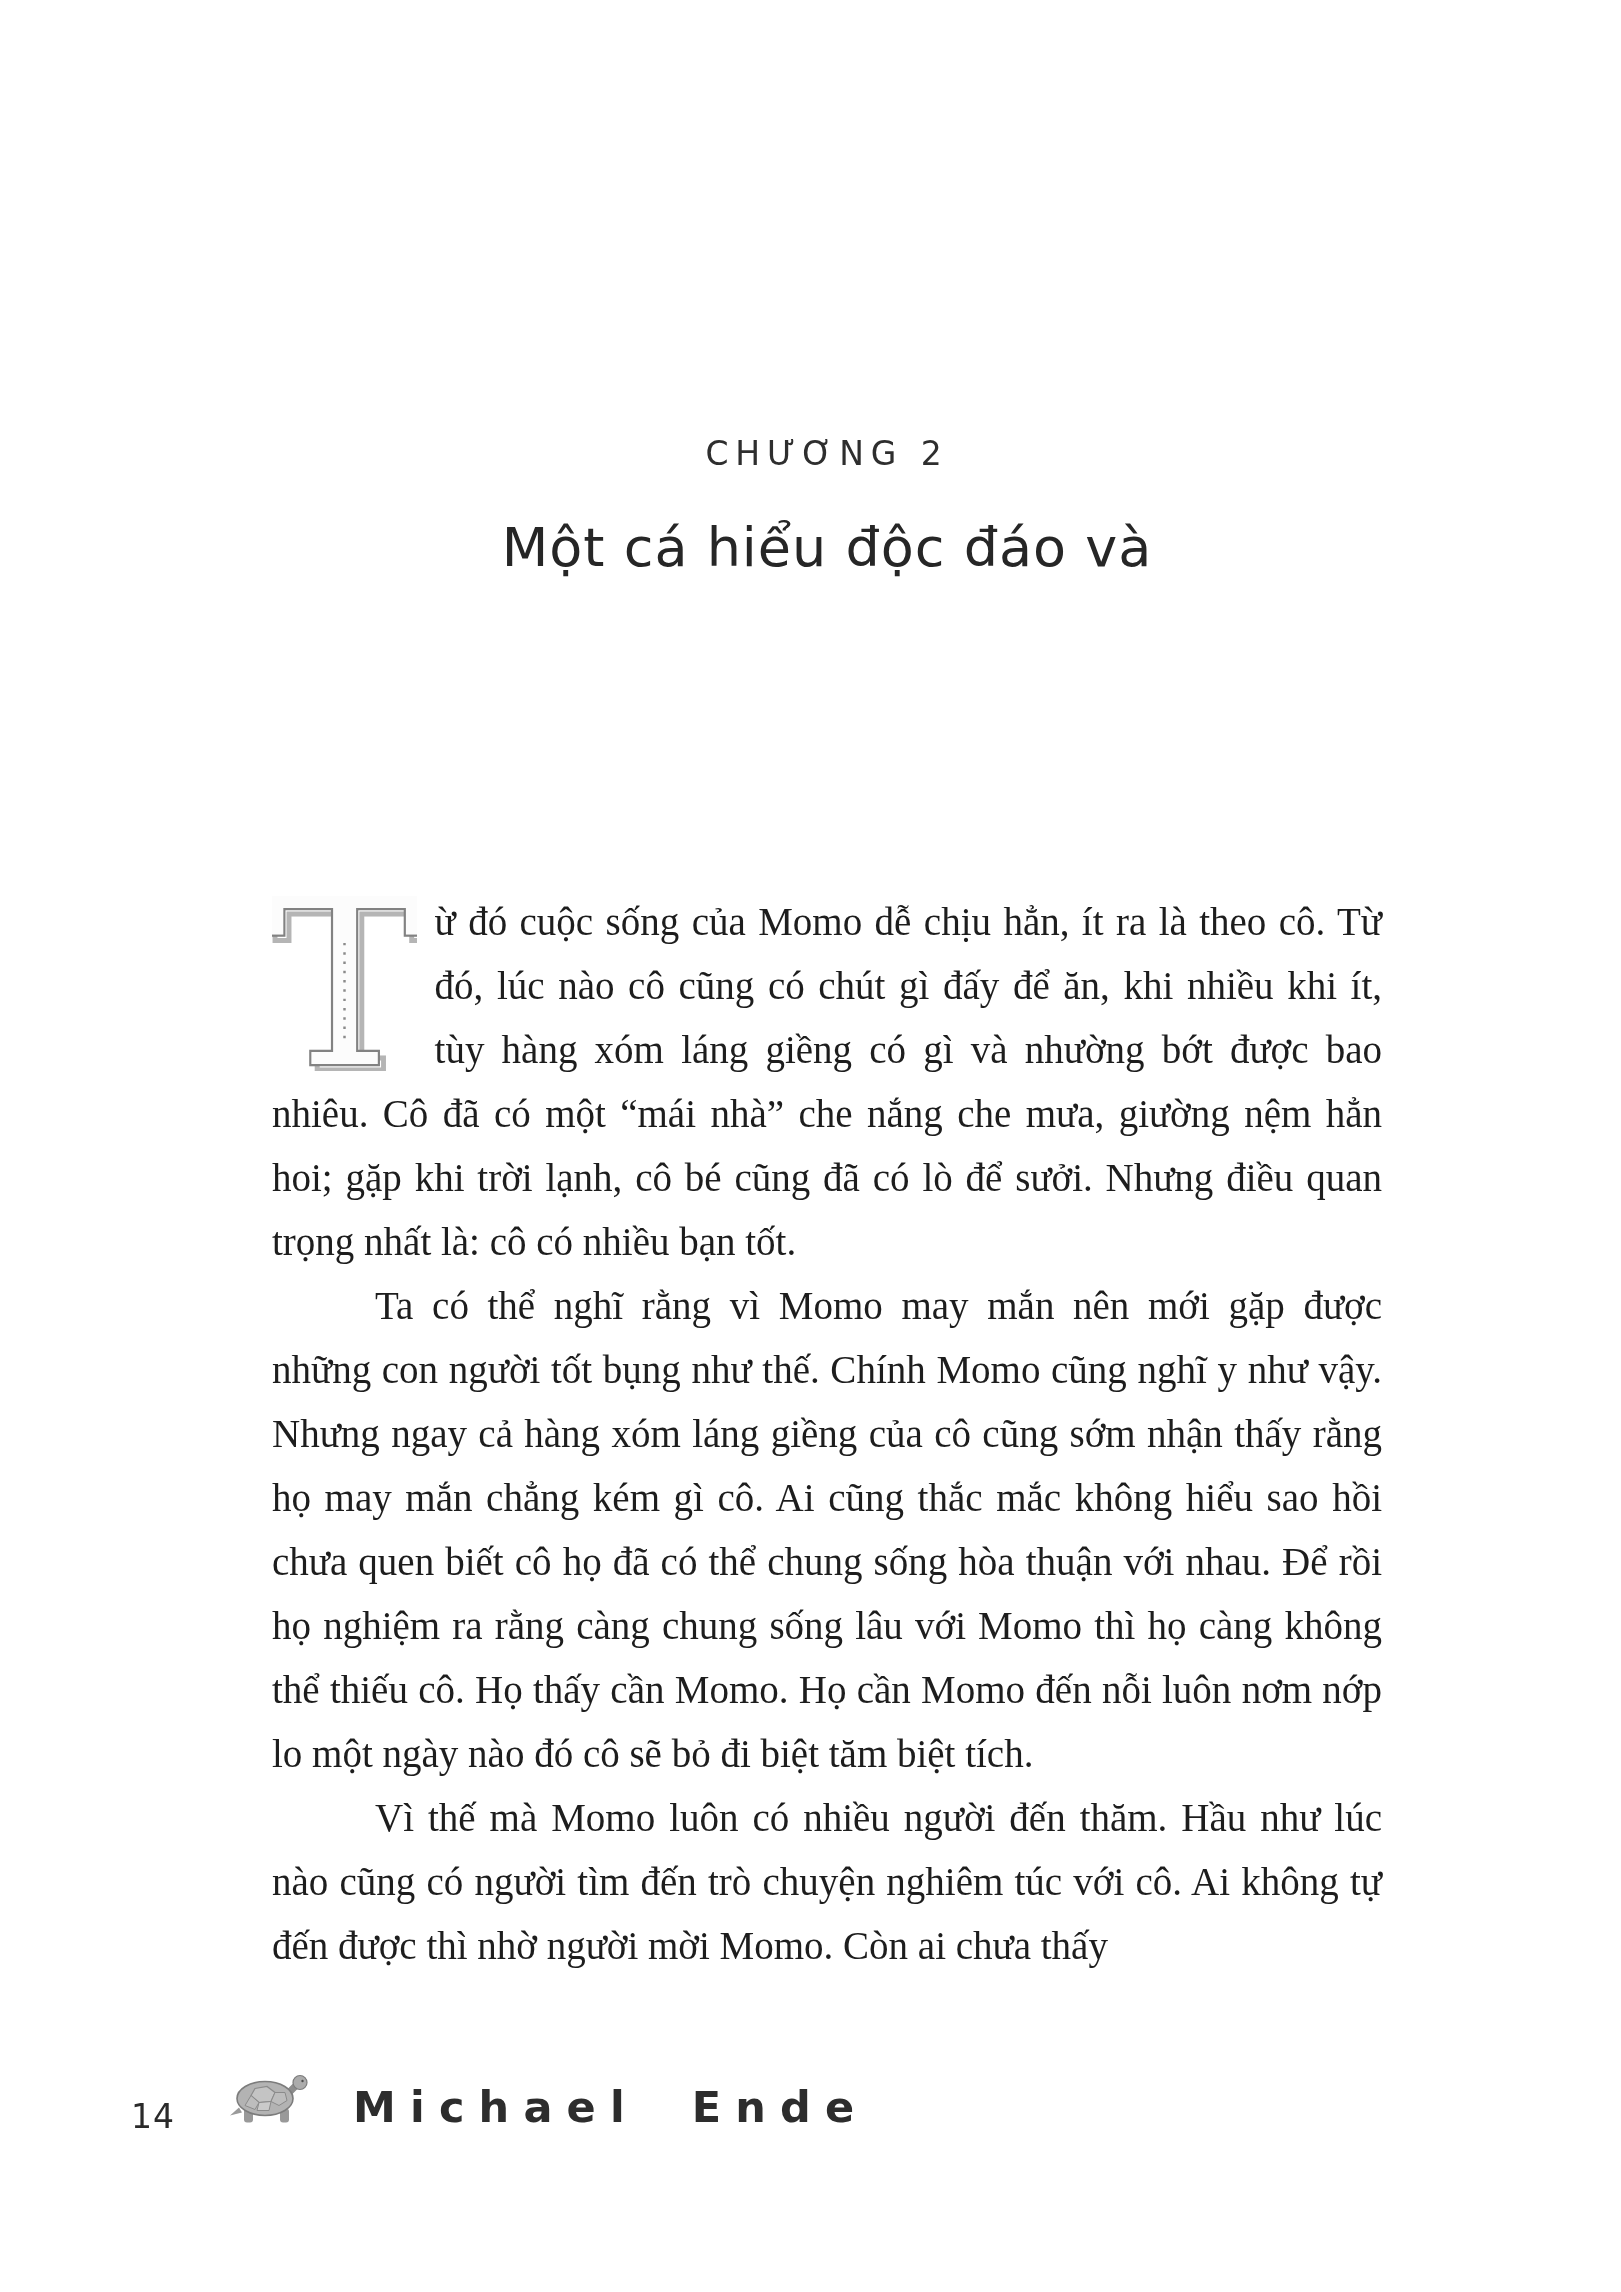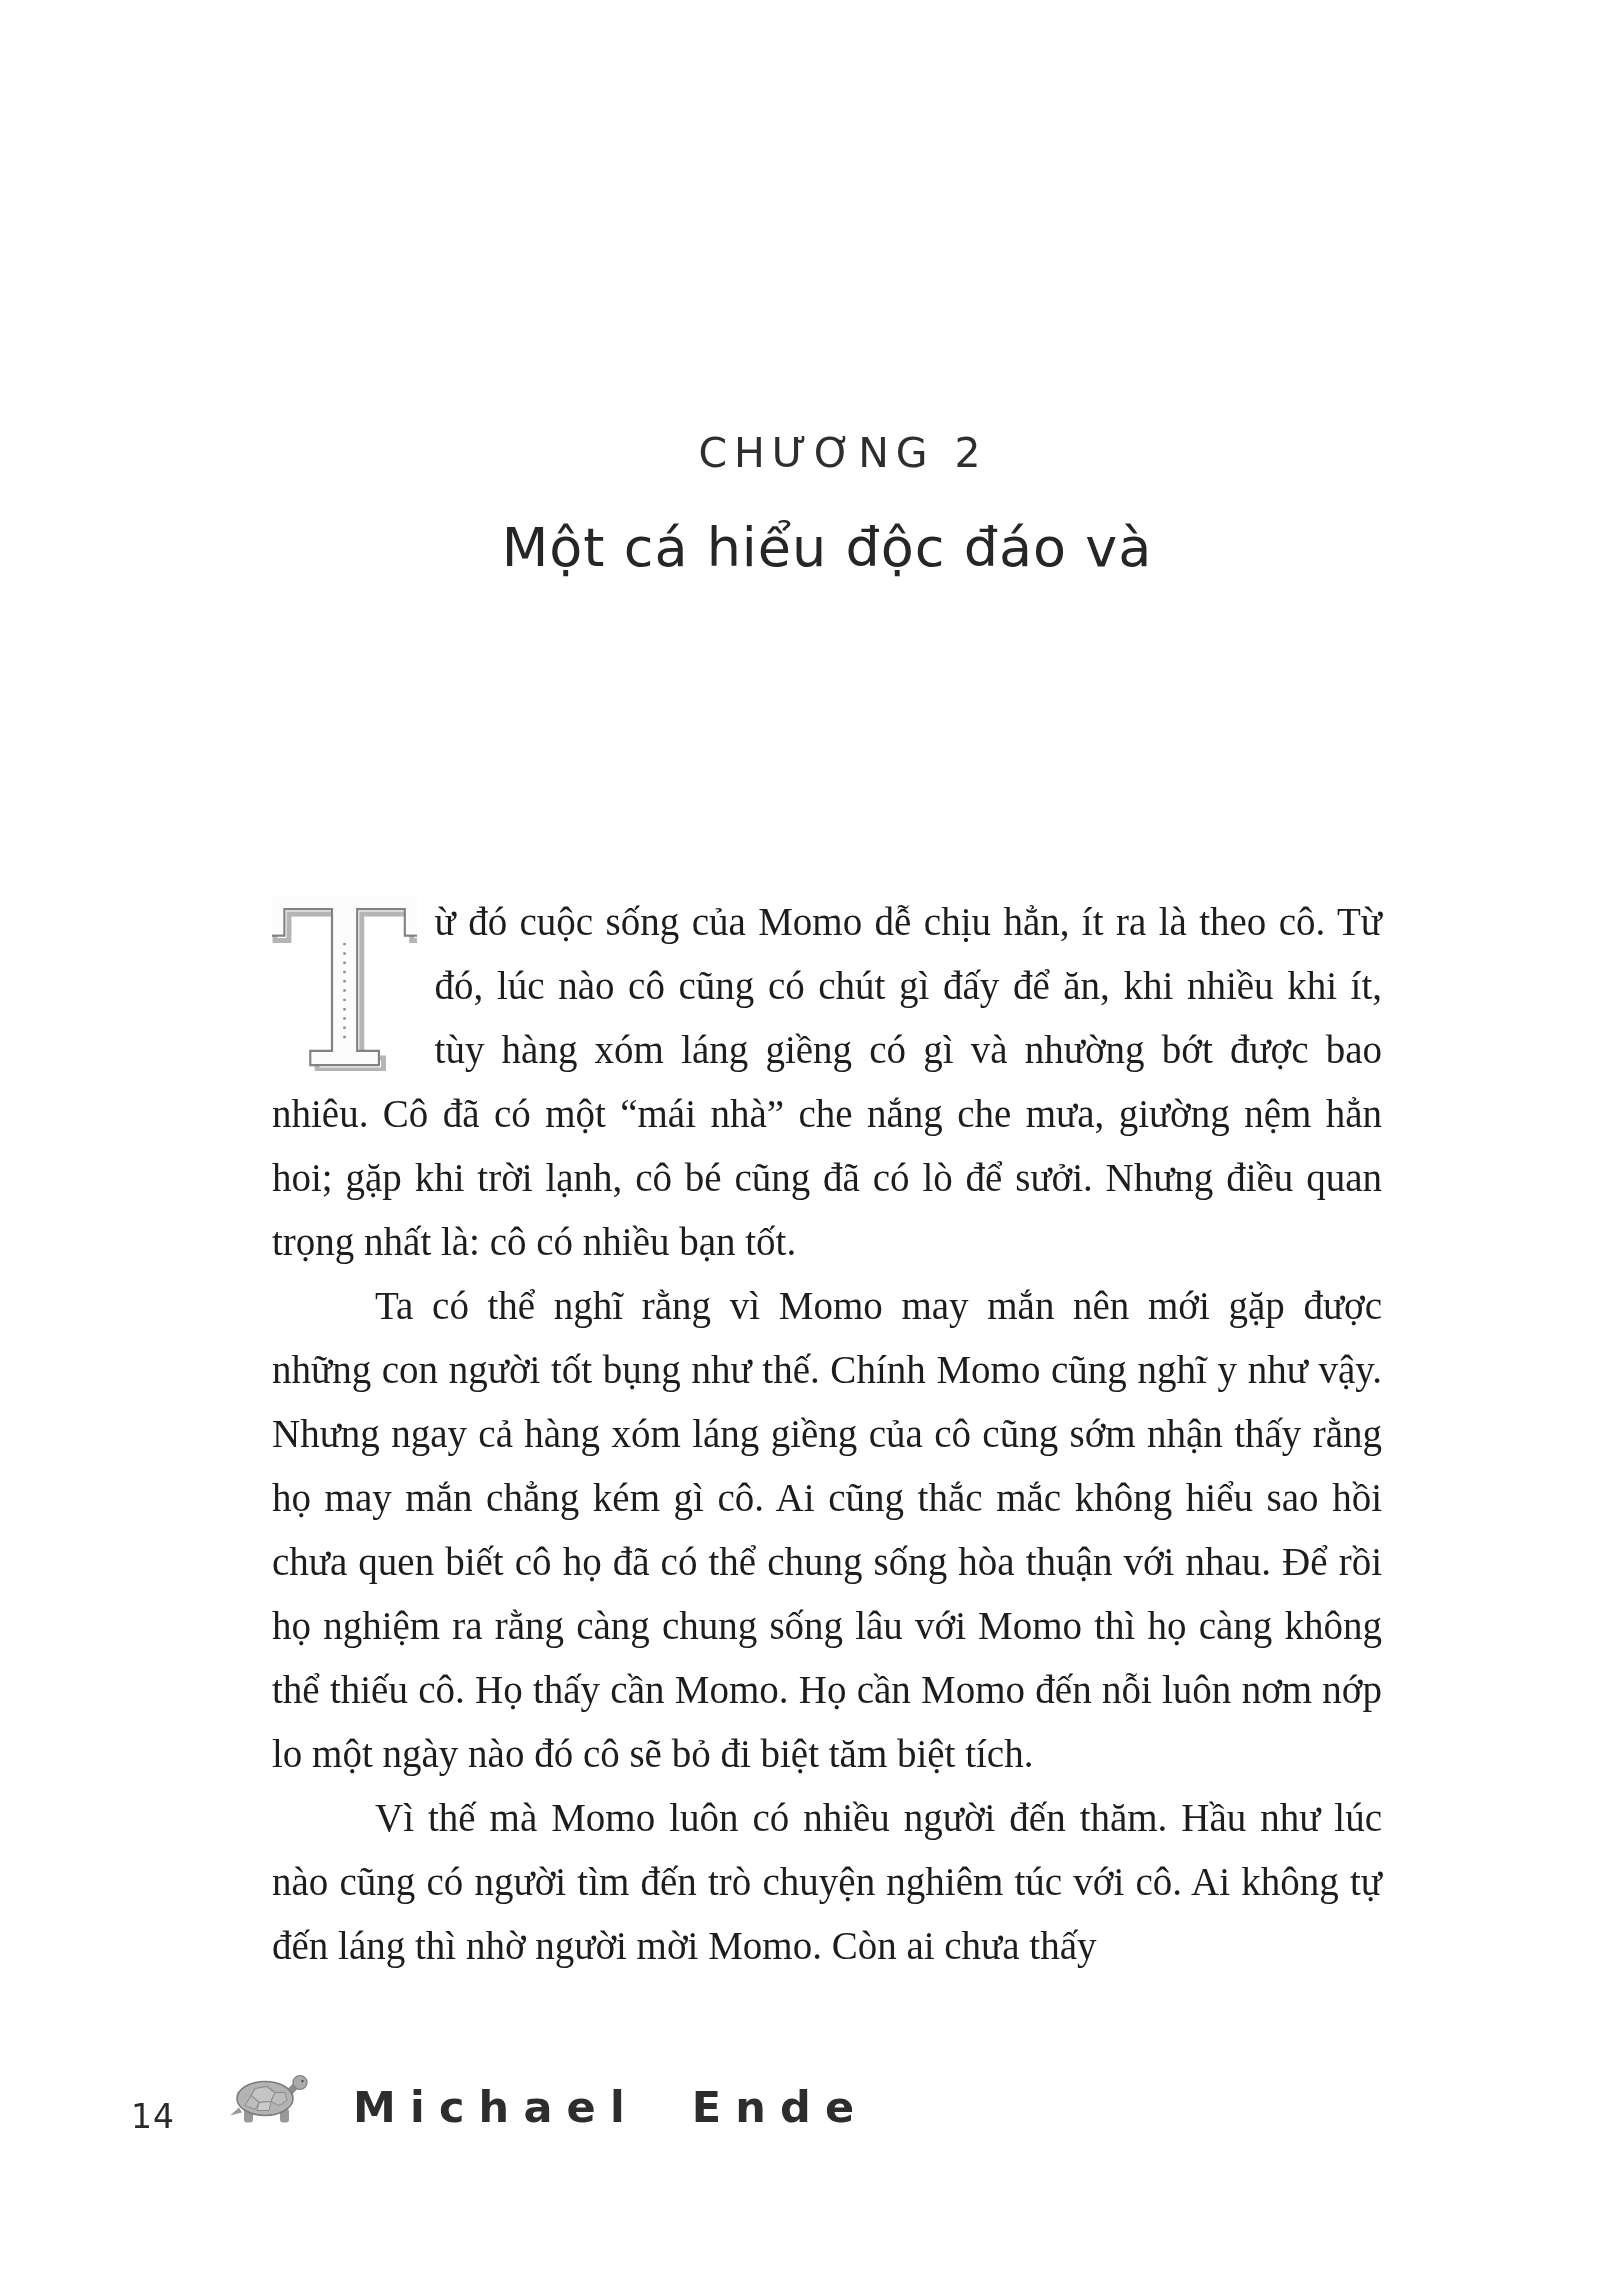--- a/index.html
+++ b/index.html
@@ -11,23 +11,23 @@
     overflow:hidden;
     font-family:"Liberation Serif", serif;
     color:#1d1d1d;
   }
   
   .heading-wrap{
     position:absolute;left:272px;top:0;width:1110px;
     text-align:center;
   }
   .chapter-label{
-    position:absolute;left:16px;top:434px;width:100%;
+    position:absolute;left:0;top:434px;width:100%;
     font-family:"DejaVu Sans", sans-serif;
-    font-size:41px;line-height:39px;
+    font-size:33px;line-height:39px;
     letter-spacing:6.9px;
     color:#2e2e2e;
     font-weight:400;
   }
   .book-title{
     position:absolute;left:0;top:513px;width:100%;
     font-family:"DejaVu Sans", sans-serif;
     font-size:54px;line-height:70px;
     letter-spacing:1px;
     color:#262626;
@@ -86,21 +86,21 @@
 
           <text x="80" y="178" font-family="DejaVu Serif, serif" font-size="238" text-anchor="middle" fill="none" stroke="#b5b5b5" stroke-width="5">T</text>
 
           <text x="74" y="172" font-family="DejaVu Serif, serif" font-size="238" text-anchor="middle" fill="#fcfcfc" stroke="#828282" stroke-width="4.5" paint-order="stroke">T</text>
 
           <line x1="74" y1="48" x2="74" y2="150" stroke="#8a8a8a" stroke-width="2.5" stroke-dasharray="2.5,7"></line>
         </svg>
       </span><span>ừ đó cuộc sống của Momo dễ chịu hẳn, ít ra là theo cô. Từ đó, lúc nào cô cũng có chút gì đấy để ăn, khi nhiều khi ít, tùy hàng xóm láng giềng có gì và nhường bớt được bao nhiêu. Cô đã có một “mái nhà” che nắng che mưa, giường nệm hẳn hoi; gặp khi trời lạnh, cô bé cũng đã có lò để sưởi. Nhưng điều quan trọng nhất là: cô có nhiều bạn tốt.</span>
     </p>
     <p class="indent">Ta có thể nghĩ rằng vì Momo may mắn nên mới gặp được những con người tốt bụng như thế. Chính Momo cũng nghĩ y như vậy. Nhưng ngay cả hàng xóm láng giềng của cô cũng sớm nhận thấy rằng họ may mắn chẳng kém gì cô. Ai cũng thắc mắc không hiểu sao hồi chưa quen biết cô họ đã có thể chung sống hòa thuận với nhau. Để rồi họ nghiệm ra rằng càng chung sống lâu với Momo thì họ càng không thể thiếu cô. Họ thấy cần Momo. Họ cần Momo đến nỗi luôn nơm nớp lo một ngày nào đó cô sẽ bỏ đi biệt tăm biệt tích.</p>
-    <p class="indent">Vì thế mà Momo luôn có nhiều người đến thăm. Hầu như lúc nào cũng có người tìm đến trò chuyện nghiêm túc với cô. Ai không tự đến láng thì nhờ người mời Momo. Còn ai chưa thấy</p>
+    <p class="indent">Vì thế mà Momo luôn có nhiều người đến thăm. Hầu như lúc nào cũng có người tìm đến trò chuyện nghiêm túc với cô. Ai không tự đến được thì nhờ người mời Momo. Còn ai chưa thấy</p>
   </div>
 
   <div class="footer-pagenum">14</div>
 
   <svg class="footer-turtle" viewBox="0 0 84 52">
 
     <path d="M10,33 L1,41 L13,38 Z" fill="#9a9a9a"></path>
 
     <rect x="15" y="34" width="9" height="14" rx="3" fill="#999999"></rect>
 

